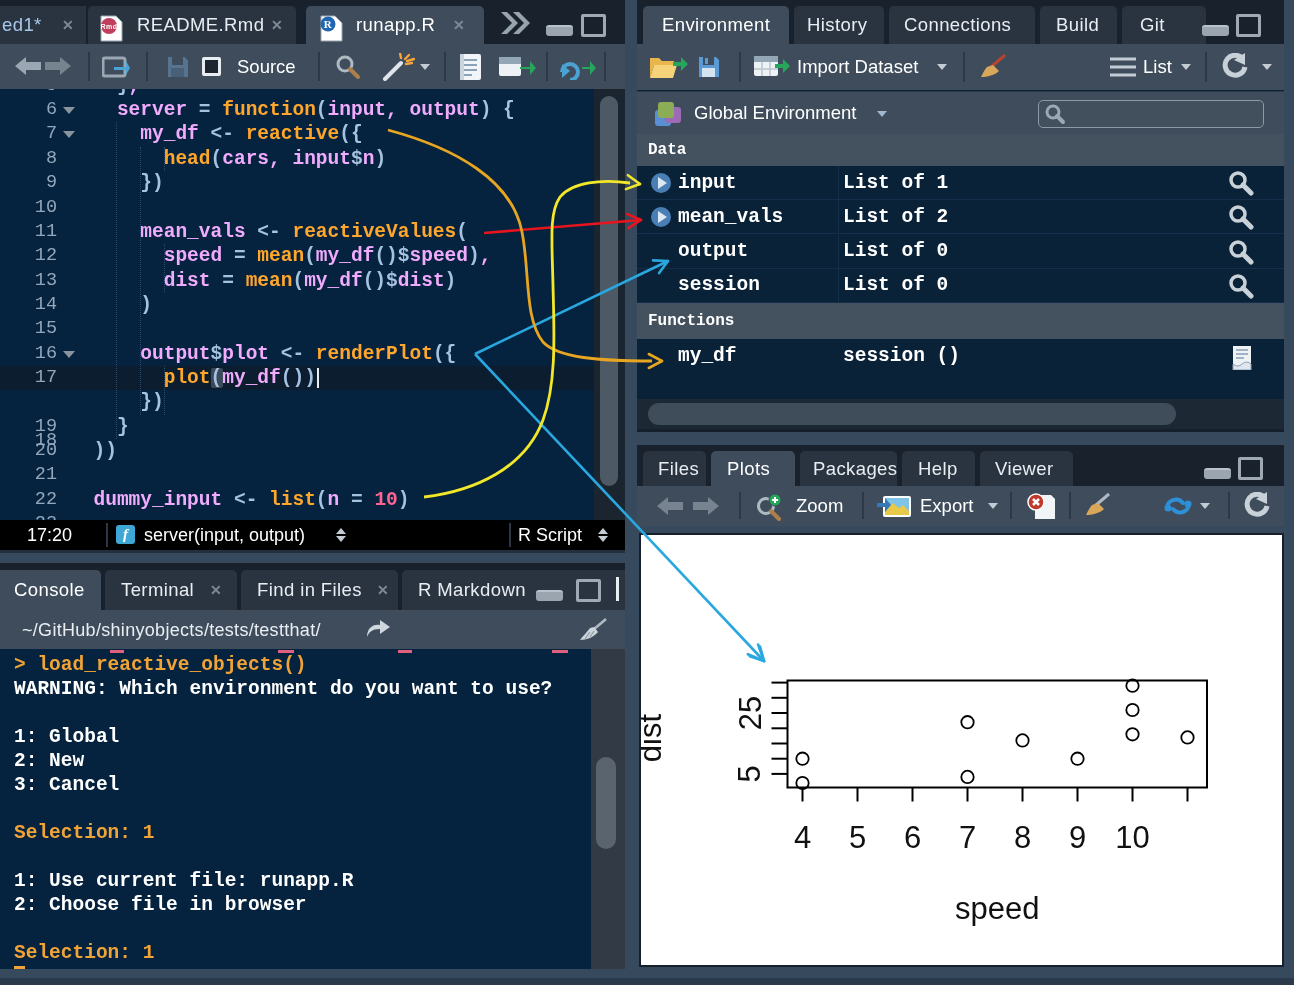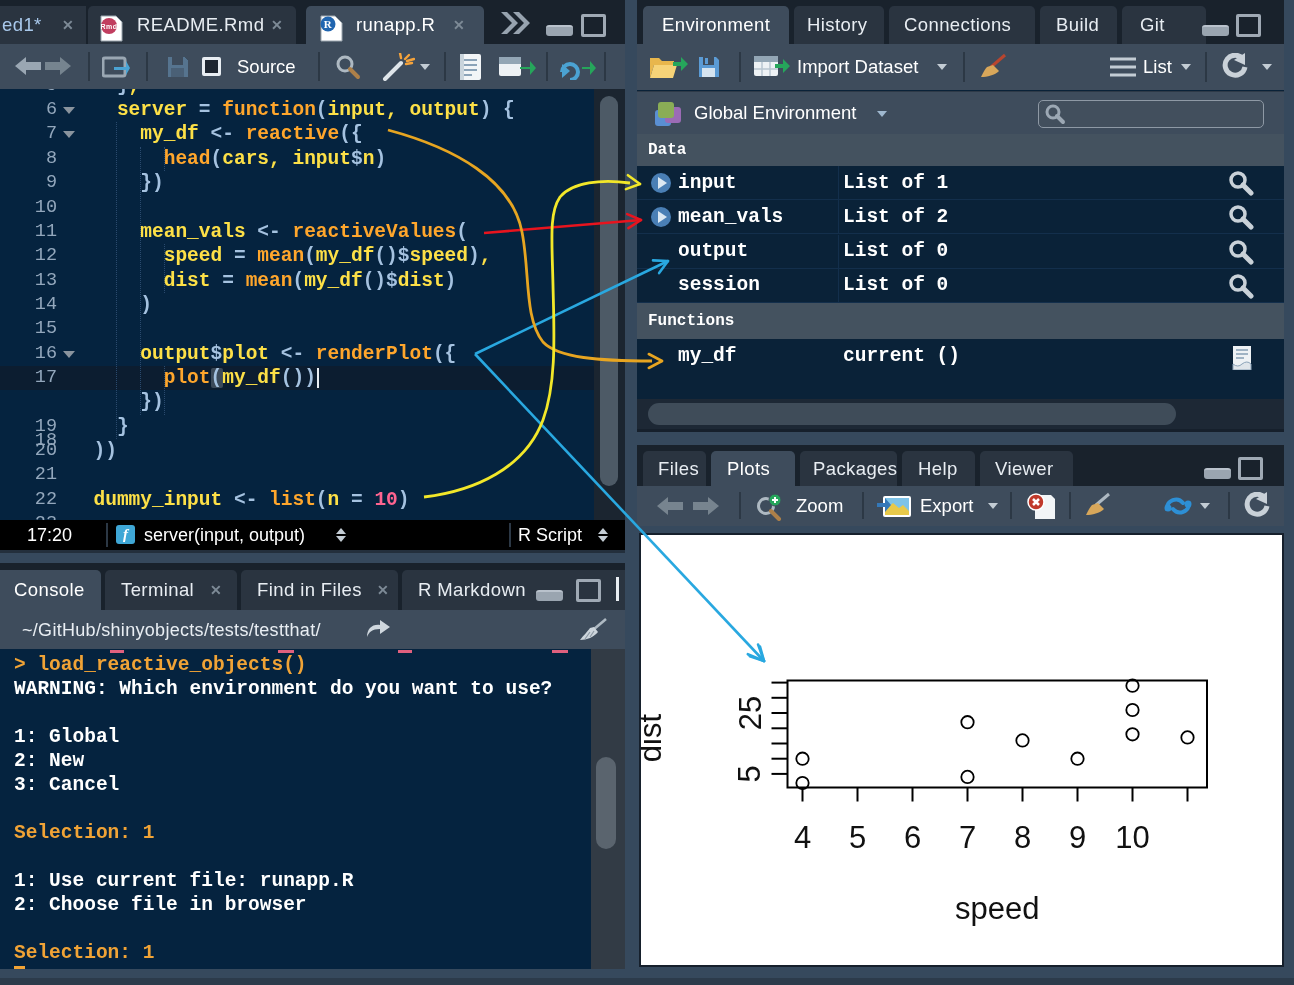--- a/index.html
+++ b/index.html
@@ -7,21 +7,21 @@
 body { background:#36495d; font-family:"Liberation Sans", sans-serif; position:relative; }
 .pane { position:absolute; overflow:hidden; }
 .tabstrip { position:absolute; left:0; right:0; top:0; background:#19222c; }
 .tab { position:absolute; top:6px; bottom:0; background:#2a3440; border-radius:5px 5px 0 0; color:#e8edf2; font-size:18.5px; letter-spacing:0.4px; }
 .tab span.lbl { position:absolute; top:50%; transform:translateY(-50%); white-space:nowrap; }
 .tab.active { background:#3e4c5c; color:#fff; }
 .tabx { position:absolute; top:50%; transform:translateY(-50%); color:#7d8a96; font-size:14px; font-weight:bold; }
 .toolbar { position:absolute; left:0; right:0; background:#3e4c5c; }
 .tsep { position:absolute; width:2px; background:#2c3845; }
 .cline { position:absolute; left:0; white-space:pre; font-family:"Liberation Mono", monospace; font-weight:bold; font-size:19.5px; height:24.35px; line-height:24.35px; color:#fff; }
-.o { color:#ffa62c; } .b { color:#a5c2e0; } .p { color:#ff6490; } .w { color:#fde047; }
+.o { color:#ffa62c; } .b { color:#a5c2e0; } .p { color:#ff6490; } .w { color:#f0abfc; }
 .gut { position:absolute; font-family:"Liberation Mono", monospace; font-size:18.5px; color:#93a7bc; width:44px; text-align:right; height:24.35px; line-height:24.35px; }
 .fold { position:absolute; width:0; height:0; border-left:6px solid transparent; border-right:6px solid transparent; border-top:7px solid #8a949e; }
 .conline { position:absolute; left:14px; white-space:pre; font-family:"Liberation Mono", monospace; font-weight:bold; font-size:19.5px; height:24px; line-height:24px; color:#fff; }
 .con-o { color:#f0a336; }
 .erow { position:absolute; left:0; right:0; color:#fff; }
 .ename { position:absolute; left:41px; font-family:"Liberation Mono", monospace; font-weight:bold; font-size:19.5px; top:50%; transform:translateY(-50%); }
 .eval { position:absolute; left:206px; font-family:"Liberation Mono", monospace; font-weight:bold; font-size:19.5px; top:50%; transform:translateY(-50%); }
 .ehead { position:absolute; left:0; right:0; background:#44525f; color:#fff; font-family:"Liberation Mono", monospace; font-weight:bold; font-size:16px; }
 .ehead span { position:absolute; left:11px; top:50%; transform:translateY(-50%); }
 .winbtn-min { position:absolute; width:30px; height:22px; }
@@ -376,21 +376,21 @@
           <line x1="15" y1="15" x2="23" y2="23" stroke="#c9d1d8" stroke-width="5" stroke-linecap="round"></line>
         </svg>
       </div>
     </div>
   <div class="ehead" style="top:303px; height:36px;">
       <span>Functions</span>
     </div>
   <div id="envrows2">
       <div class="erow" style="top:339px; height:34px;">
         <div class="ename">my_df</div>
-        <div class="eval">current ()</div>
+        <div class="eval">session ()</div>
         <svg style="position:absolute; left:594px; top:5px;" width="24" height="26" viewBox="0 0 24 26">
       <path d="M2 2 h18 v22 h-18 z" fill="#eef2f5"></path>
       <g stroke="#8ba3b8" stroke-width="1.6">
             <line x1="5" y1="6" x2="17" y2="6"></line>
             <line x1="5" y1="10" x2="17" y2="10"></line>
             <line x1="5" y1="14" x2="13" y2="14"></line>
           </g>
       <path d="M2 20 q5 4 9 0 q5 -4 9 0 l0 6 l-18 0 z" fill="#dfe5ea" stroke="#8ba3b8" stroke-width="1"></path>
     </svg>
       </div>

